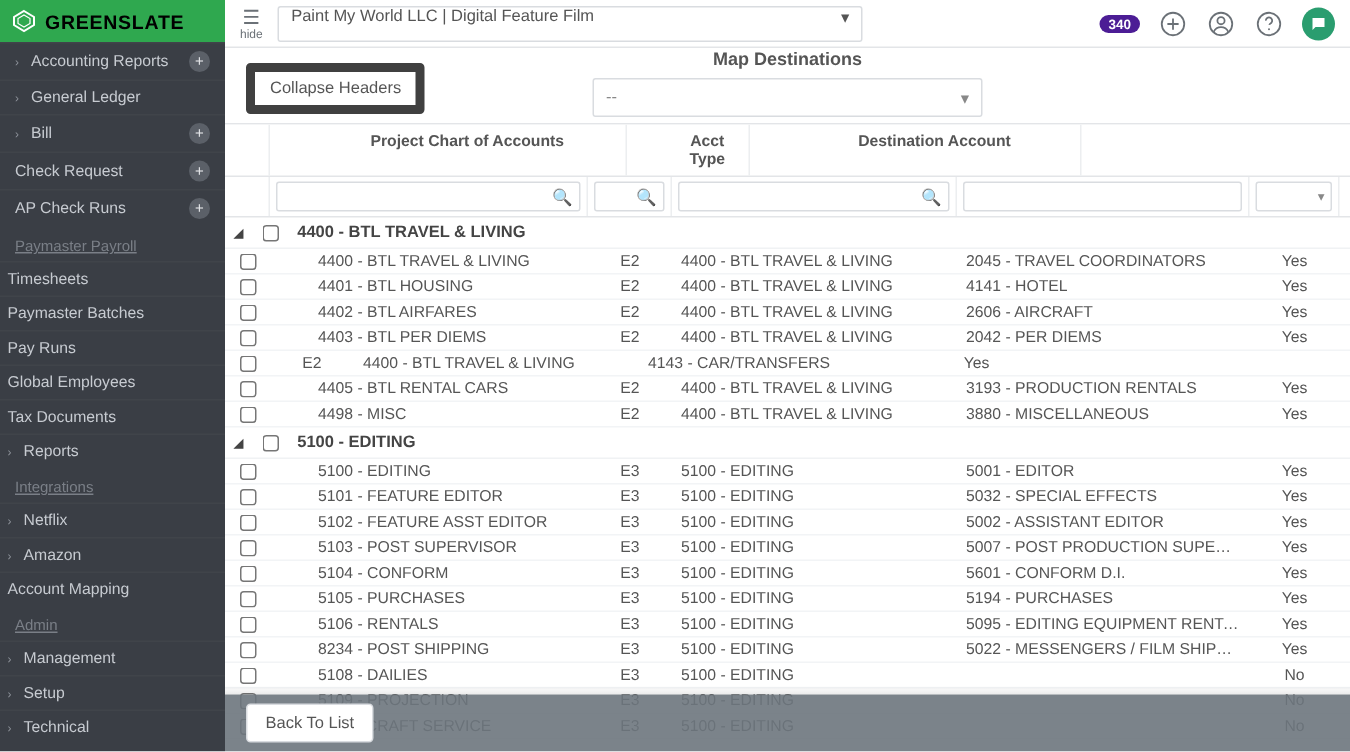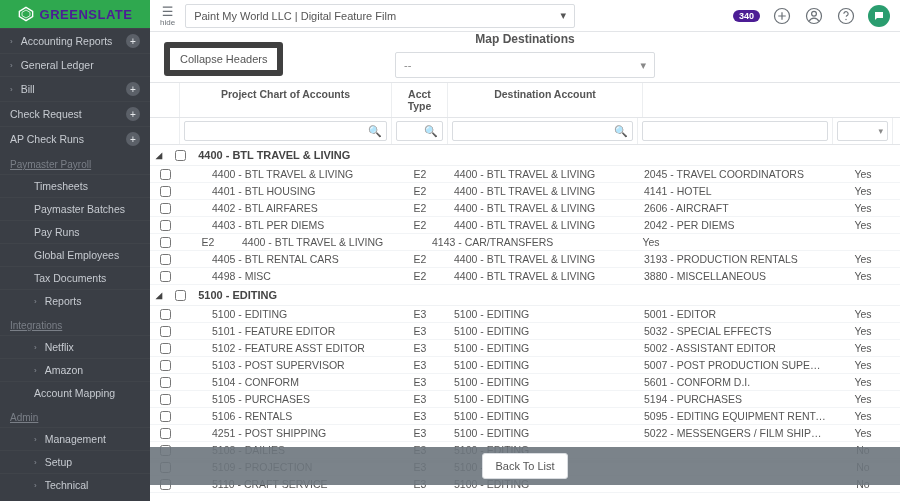--- a/index.html
+++ b/index.html
@@ -1,46 +1,46 @@
 <!DOCTYPE html>
 <html><head>
 <meta charset="utf-8">
 <style>
   * { box-sizing: border-box; margin: 0; padding: 0; }
   body { font-family: -apple-system, BlinkMacSystemFont, "Segoe UI", Arial, sans-serif; font-size: 11px; color: #444; background: #fff; width: 900px; height: 501px; overflow: hidden; position: relative; }
   .app { display: flex; height: 100%; }
   
   .sidebar { width: 150px; background: #3a3e45; color: #c7cbd1; display: flex; flex-direction: column; overflow: hidden; }
-  .brand { display: flex; align-items: center; gap: 6px; background: #2fa84f; color: #4c1d95; height: 28px; padding: 0 8px; font-weight: 700; font-size: 13px; letter-spacing: 0.5px; justify-content: center; }
+  .brand { display: flex; align-items: center; gap: 6px; background: #2fa84f; color: #000000; height: 28px; padding: 0 8px; font-weight: 700; font-size: 13px; letter-spacing: 0.5px; }
   .brand svg { flex: 0 0 auto; }
   .side-scroll { overflow: hidden; }
   .side-item { display: flex; align-items: center; justify-content: space-between; padding: 5px 10px; font-size: 10.5px; color: #c7cbd1; border-top: 1px solid rgba(255,255,255,0.03); }
   .side-item .chev { font-size: 8px; color: #8d929a; margin-right: 4px; }
   .side-item .plus { width: 14px; height: 14px; border-radius: 50%; background: #5b6068; color: #e6e8eb; display: flex; align-items: center; justify-content: center; font-size: 10px; }
   .side-item .left { display: flex; align-items: center; gap: 4px; }
-  .side-item.sub { padding-left: 34px; }
+  .side-item.sub { padding-left: 5px; }
   .side-heading { padding: 8px 10px 4px; font-size: 10px; color: #7a7f87; text-decoration: underline; }
   
   .main { flex: 1; display: flex; flex-direction: column; min-width: 0; }
   .topbar { display: flex; align-items: center; height: 32px; border-bottom: 1px solid #e3e5e8; padding: 0 10px; gap: 10px; }
   .hide-btn { display: flex; flex-direction: column; align-items: center; font-size: 8px; color: #6b7177; cursor: pointer; }
   .hide-btn .hi { font-size: 13px; line-height: 1; }
-  .project-sel { flex: 0 0 390px; height: 24px; border: 1px solid #d9dce0; border-radius: 2px; display: flex; align-items: center; justify-content: space-between; padding: 0 8px; font-size: 11px; color: #555; }
+  .project-sel { flex: 0 0 390px; height: 24px; border: 1px solid #d9dce0; border-radius: 2px; display: flex; justify-content: space-between; padding: 0 8px; font-size: 11px; color: #555; }
   .flex-spacer { flex: 1; }
   .top-ic { display: flex; align-items: center; gap: 12px; }
   .badge { background: #4c1d95; color: #fff; border-radius: 10px; padding: 1px 6px; font-size: 9px; font-weight: 600; }
   .svgbtn { width: 20px; height: 20px; display: flex; align-items: center; justify-content: center; cursor: pointer; }
   .chatbtn { width: 22px; height: 22px; border-radius: 50%; background: #2a9d6f; color: #fff; display: flex; align-items: center; justify-content: center; font-size: 12px; }
   .collapse-btn { border: 6px solid #404040; border-radius: 3px; padding: 5px 10px; font-size: 11px; color: #555; background: #fff; }
   .page-title { font-size: 12px; font-weight: 600; color: #555; position:absolute; left:50%; transform:translateX(-50%); top:0;}
   .dest-sel { position:absolute; left:50%; transform:translateX(-50%); top:20px; width: 260px; height: 26px; border: 1px solid #d9dce0; border-radius: 2px; display: flex; align-items: center; justify-content: space-between; padding: 0 8px; font-size: 11px; color: #888;}
   .head-wrap { position:relative; height:50px; padding:0 14px;}
   
   .table-wrap { flex: 1; overflow: hidden; border-top: 1px solid #e3e5e8; margin: 0 0 0 0; }
-  .thead { display: flex; background: #fff; border-bottom: 1px solid #e3e5e8; font-size: 10.5px; font-weight: 600; color: #555; }
+  .thead { display: flex; background: #fff; border-bottom: 1px solid #e3e5e8; font-size: 10.5px; font-weight: 600; color: #555; gap: 26px; }
   .th { padding: 5px 6px; text-align: center; border-right: 1px solid #eceef0; }
   .c-check { width: 30px; }
   .c-pca { flex: 0 0 212px; }
   .c-acct { flex: 0 0 56px; }
   .c-head { flex: 0 0 190px; }
   .c-dest { flex: 0 0 195px; }
   .c-map { flex: 0 0 60px; border-right: 0;}
   .filter-row { display: flex; border-bottom: 1px solid #e3e5e8; }
   .filter-row .f { padding: 3px 4px; border-right: 1px solid #eceef0; }
   .fbox { display: flex; align-items: center; border: 1px solid #d9dce0; border-radius: 2px; height: 20px; padding: 0 4px; justify-content: flex-end; }
@@ -51,21 +51,21 @@
   .grp-row .tri { font-size: 8px; }
   .grp-row .cb { width: 24px; display:flex; justify-content:center;}
   .row { display: flex; align-items: center; border-bottom: 1px solid #f2f4f6; font-size: 10.5px; color: #555; height: 17px;}
   .row > div { padding: 0 6px; overflow: hidden; white-space: nowrap; text-overflow: ellipsis; }
   .row .c-check { display: flex; justify-content: center; }
   .row .c-pca { padding-left: 32px; }
   .row .c-acct { text-align:center; }
   .row .c-map { text-align:center; }
   input[type=checkbox] { width: 11px; height: 11px; }
   
-  .footer { position: absolute; bottom: 16px; left: 150px; right: 0; height: 38px; background: rgba(109,117,125,0.9); display: flex; justify-content: center; align-items: center; padding: 0 14px;}
+  .footer { position: absolute; bottom: 0; left: 150px; right: 0; height: 38px; background: rgba(109,117,125,0.9); display: flex; justify-content: flex-start; align-items: center; padding: 0 14px;}
   .btl-btn { background: #fff; border: 1px solid #d9dce0; border-radius: 3px; padding: 6px 12px; font-size: 11px; color: #555;}
   .shadow-bottom { position:absolute; left:150px; right:0; bottom:38px; height:6px; background:linear-gradient(to bottom, rgba(0,0,0,0), rgba(0,0,0,0.08));}
 </style>
 </head>
 <body>
 
 <div class="app">
   <div class="sidebar">
     <div class="brand">
       <svg width="16" height="16" viewBox="0 0 24 24">
@@ -426,21 +426,21 @@
             <div class="c-pca">5106 - RENTALS</div>
             <div class="c-acct">E3</div>
             <div class="c-head">5100 - EDITING</div>
             <div class="c-dest">5095 - EDITING EQUIPMENT RENTAL</div>
             <div class="c-map">Yes</div>
           </div>
           <div class="row">
             <div class="c-check">
               <input type="checkbox" style="">
             </div>
-            <div class="c-pca">4251 - POST SHIPPING</div>
+            <div class="c-pca">8234 - POST SHIPPING</div>
             <div class="c-acct">E3</div>
             <div class="c-head">5100 - EDITING</div>
             <div class="c-dest">5022 - MESSENGERS / FILM SHIPPING COS</div>
             <div class="c-map">Yes</div>
           </div>
           <div class="row">
             <div class="c-check">
               <input type="checkbox" style="">
             </div>
             <div class="c-pca">5108 - DAILIES</div>

